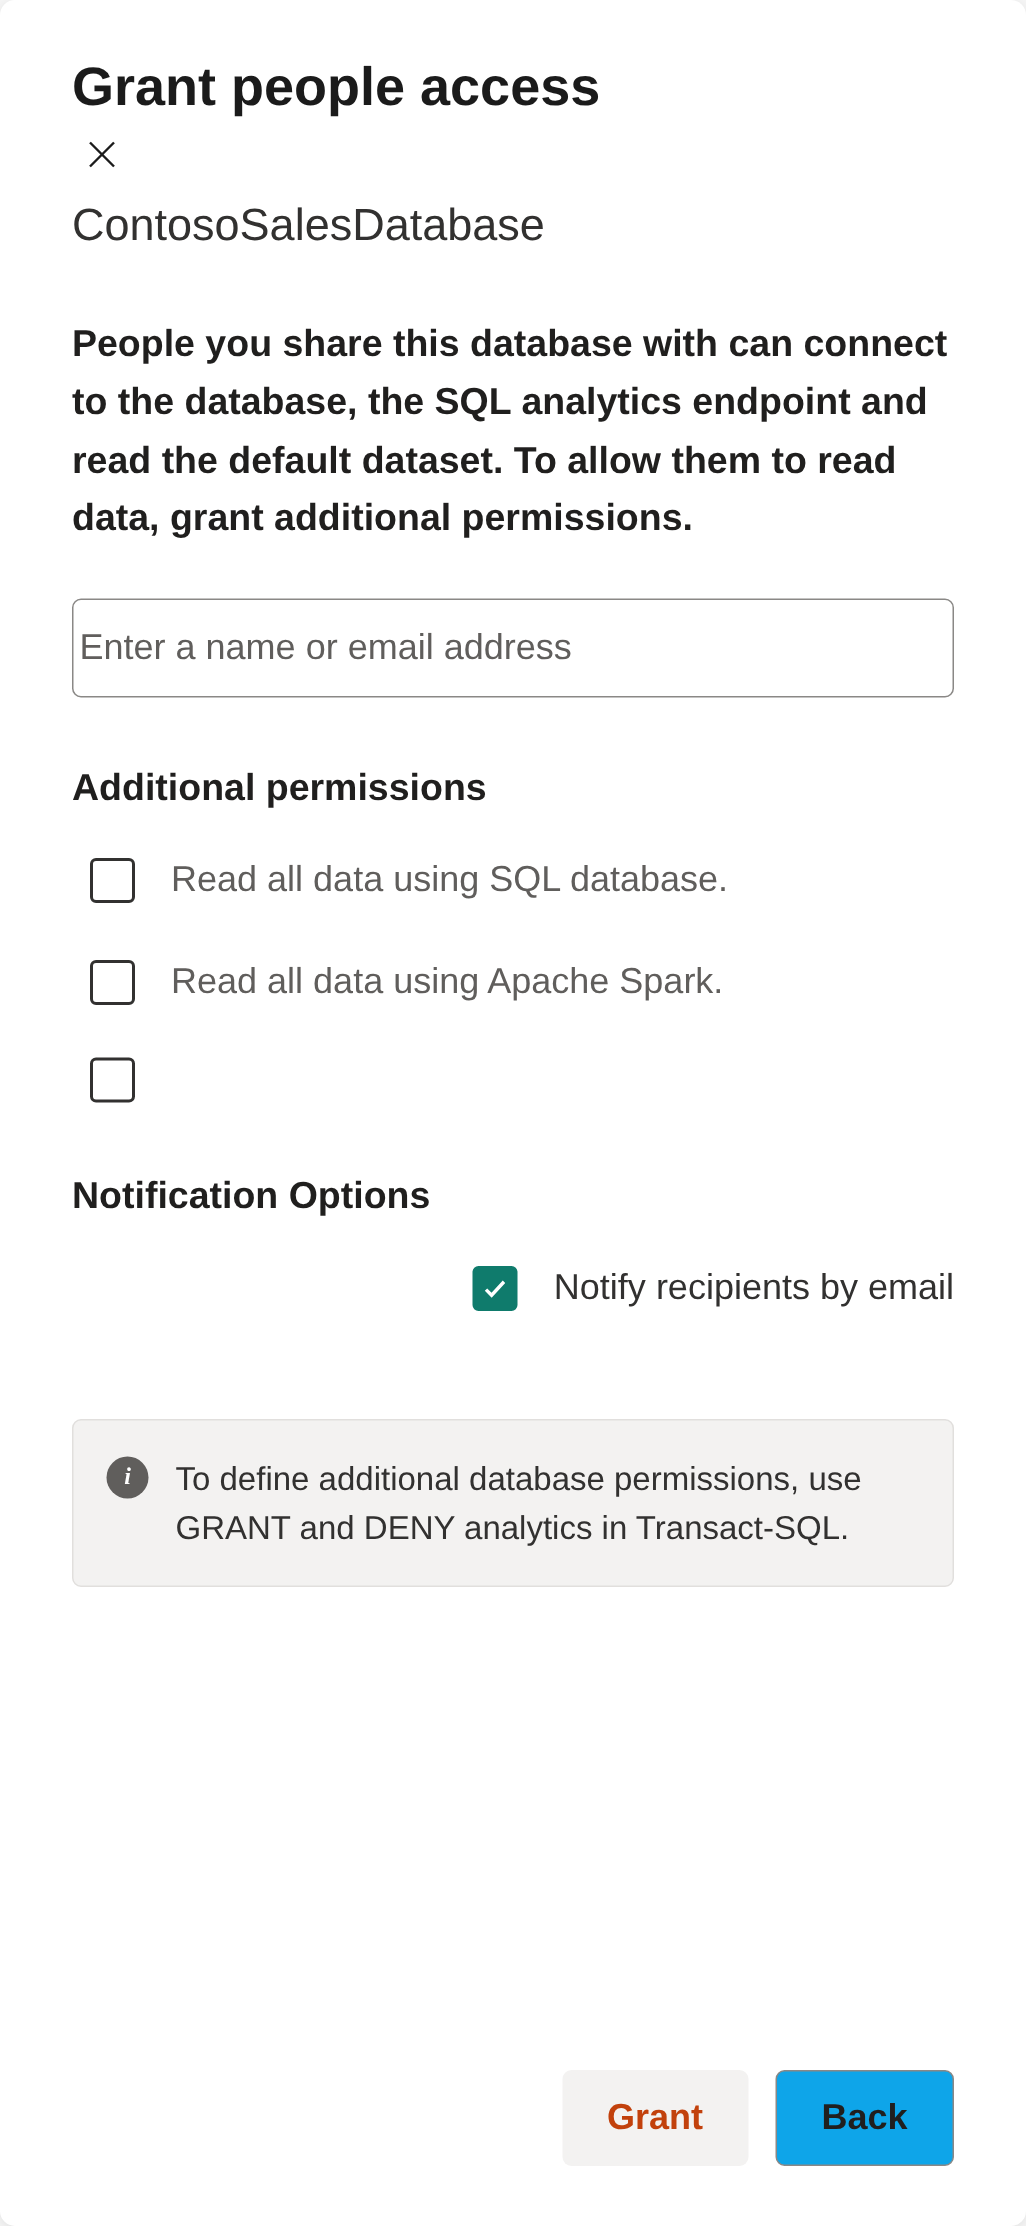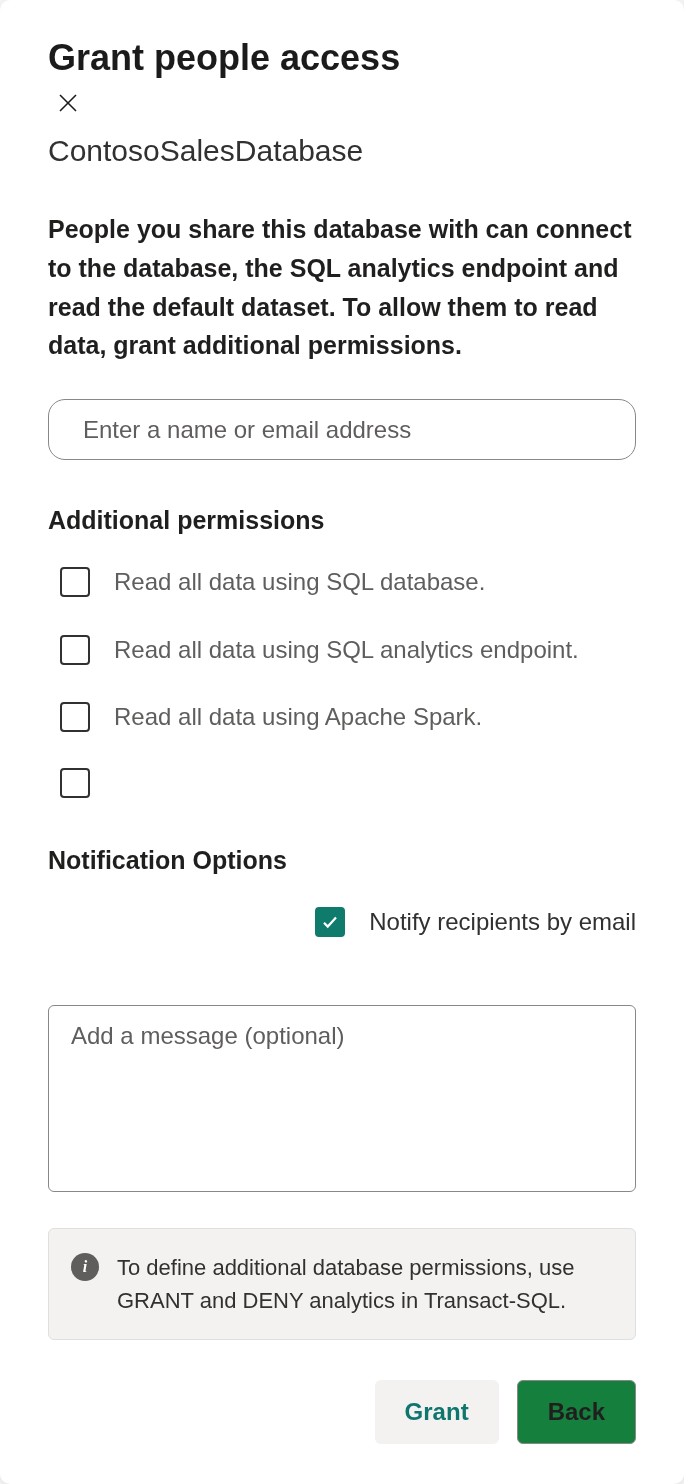--- a/index.html
+++ b/index.html
@@ -60,23 +60,23 @@
       font-size: 25px;
       font-weight: 700;
       color: #201f1e;
       line-height: 1.55;
       margin-top: 42px;
     }
     .name-input {
       width: 100%;
       height: 66px;
       border: 1px solid #8a8886;
-      border-radius: 17px;
-      font-size: 24px;
-      padding: 0 34px;
+      border-radius: 6px;
+      font-size: 24px;
+      padding: 0 4px;
       margin-top: 34px;
       color: #201f1e;
       font-family: inherit;
     }
     .name-input::placeholder {
       color: #605e5c;
     }
     .section-title {
       font-size: 25px;
       font-weight: 700;
@@ -195,26 +195,26 @@
       height: 64px;
       padding: 0 30px;
       border-radius: 6px;
       font-size: 24px;
       font-weight: 600;
       font-family: inherit;
       cursor: pointer;
     }
     .btn-primary {
       background: #f3f2f1;
-      color: #0f766e;
+      color: #c2410c;
       border: none;
       cursor: default;
     }
     .btn-secondary {
-      background: #15803d;
+      background: #0ea5e9;
       color: #201f1e;
       border: 1px solid #8a8886;
     }
   </style>
 </head>
 <body>
 
 <div class="dialog">
 
   <div class="header-row">
@@ -235,43 +235,38 @@
 
   <div class="section-title">Additional permissions</div>
 
   <div class="checkbox-list">
     <label class="checkbox-row indent">
       <span class="cbox"></span>
       <span class="cb-label">Read all data using SQL database.</span>
     </label>
     <label class="checkbox-row indent">
       <span class="cbox"></span>
-      <span class="cb-label">Read all data using SQL analytics endpoint.</span>
-    </label>
-    <label class="checkbox-row indent">
-      <span class="cbox"></span>
       <span class="cb-label">Read all data using Apache Spark.</span>
     </label>
     <label class="checkbox-row indent">
       <span class="cbox"></span>
     </label>
   </div>
 
   <div class="section-title notif">Notification Options</div>
 
   <label class="checkbox-row indent notif-check">
     <span class="cbox checked">
       <svg viewBox="0 0 24 24">
           <polyline points="4,13 9,18 20,6"></polyline>
         </svg>
     </span>
     <span class="cb-label dark">Notify recipients by email</span>
   </label>
 
-  <textarea class="message-area" placeholder="Add a message (optional)" style=""></textarea>
 
   <div class="info-banner">
     <div class="info-icon-wrap">
         <span>i</span>
       </div>
     <div class="info-text">To define additional database permissions, use GRANT and DENY analytics in Transact-SQL.</div>
   </div>
 
   <div class="footer">
     <button class="btn btn-primary" disabled="">Grant</button>

